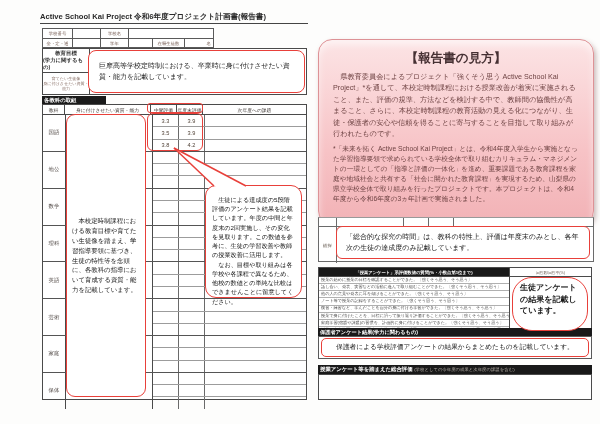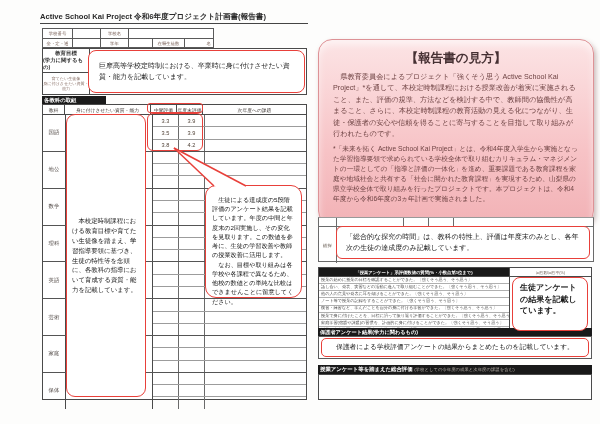--- a/index.html
+++ b/index.html
@@ -87,21 +87,21 @@
   .q-head-main{width:190px;background:#191919;color:#fff;font-size:4.3px;font-weight:bold;
                display:flex;align-items:center;justify-content:center;white-space:nowrap;overflow:hidden;}
   .q-head-corner{flex:1;border-left:1px solid #4a4a4a;font-size:3.7px;color:#6b5c52;
                  display:flex;align-items:center;justify-content:center;white-space:nowrap;overflow:hidden;}
   .q-body{flex:1;display:flex;}
   .q-list{width:190px;display:flex;flex-direction:column;}
   .q-row{flex:1;border-bottom:1px solid #b0b0b0;font-size:4.15px;color:#4a4a4a;line-height:1;
          display:flex;align-items:center;padding-left:2px;white-space:nowrap;overflow:hidden;}
   .q-row:last-child{border-bottom:none;}
   .q-side{flex:1;border-left:1px solid #4a4a4a;position:relative;}
-  .student-anno{left:512px;top:277px;width:76px;height:54px;border-radius:8px;padding:4px 7px;
+  .student-anno{left:512px;top:277px;width:76px;height:54px;border-radius:20px;padding:4px 7px;
                 font-size:8px;font-weight:bold;line-height:1.45;color:#1a1a1a;overflow:hidden;}
 
   .parent-head{left:318px;top:328px;width:274px;height:8px;background:#191919;color:#fff;
                font-size:5.2px;font-weight:bold;line-height:8px;padding-left:2px;white-space:nowrap;overflow:hidden;}
   .parent-cell{left:318px;top:336px;width:274px;height:23px;border:1px solid #5a5a5a;background:#fff;}
   .parent-anno{left:321px;top:338px;width:268px;height:19px;border-radius:5px;display:flex;align-items:center;
                justify-content:center;font-size:6.7px;color:#161616;white-space:nowrap;overflow:hidden;}
 
   .overall-head{left:318px;top:365px;width:274px;height:8.5px;background:#191919;color:#fff;
                 font-size:5.4px;font-weight:bold;line-height:8.5px;padding-left:2px;white-space:nowrap;overflow:hidden;}

